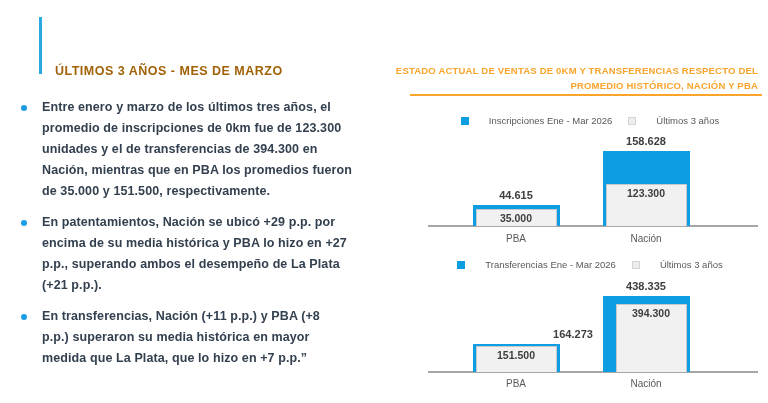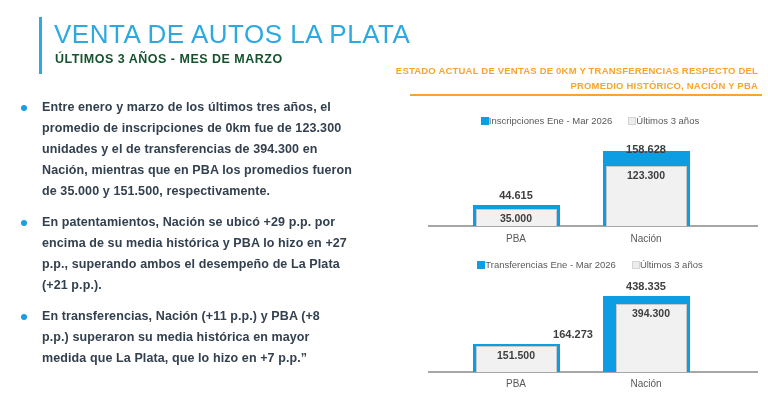--- a/index.html
+++ b/index.html
@@ -5,42 +5,42 @@
   * { margin:0; padding:0; box-sizing:border-box; }
   html,body { background:#e9e9e9; }
   .slide {
     position:relative; width:768px; height:403px; background:#ffffff;
     font-family:"Liberation Sans", sans-serif; overflow:hidden; margin:0 auto;
   }
   
   .accent-bar { position:absolute; left:39px; top:17px; width:3px; height:57px; background:#2BA9E0; }
   .title { position:absolute; left:54px; top:19px; font-size:26px; font-weight:400;
            letter-spacing:0.5px; color:#2BA9E0; white-space:nowrap; }
-  .subtitle { position:absolute; left:55px; top:52px; font-size:12.5px; font-weight:700;
-              letter-spacing:0.5px; color:#14532d; white-space:nowrap; }
+  .subtitle { position:absolute; left:55px; top:64px; font-size:12.5px; font-weight:700;
+              letter-spacing:0.5px; color:#a16207; white-space:nowrap; }
   
   .header-note { position:absolute; left:390px; right:10px; top:63px; text-align:right;
                  font-size:9.5px; line-height:15px; font-weight:700;
                  color:#F9A42C; letter-spacing:0.2px; }
   .header-note span { display:block; }
   .orange-rule { position:absolute; left:410px; right:6px; top:94px; height:2px; background:#F9A42C; }
   
   .bullets { position:absolute; left:14px; top:97px; width:400px; list-style:none; }
   .bullet { display:flex; margin-bottom:10px; }
   .dot { flex:none; width:6px; height:6px; border-radius:50%; background:#1C9CE4; margin:8px 0 0 7px; }
   .bullet-text { margin-left:15px; font-size:12.5px; line-height:21px; font-weight:700;
                  color:#33404F; letter-spacing:0.1px; white-space:pre-line; }
   
   .chart { position:absolute; left:420px; width:340px; height:145px; }
   #chart-0 { top:113px; }
   #chart-1 { top:257px; }
   .legend { position:absolute; top:2px; left:0; right:0; display:flex;
             justify-content:center; align-items:center; gap:16px;
             font-size:9.5px; color:#595959; }
-  .legend-item { display:flex; align-items:center; gap:0; white-space:nowrap; }
+  .legend-item { display:flex; align-items:center; gap:20px; white-space:nowrap; }
   .swatch { width:8px; height:8px; display:inline-block; }
   .swatch.blue { background:#0C9DE2; }
   .swatch.gray { background:#EDEDEE; border:1px solid #D4D4D6; }
   .plot { position:absolute; left:0; right:0; }
   #chart-0 .plot { top:22px; height:92px; }
   #chart-1 .plot { top:23px; height:93px; }
   .axis { position:absolute; left:8px; right:2px; bottom:0; height:2px; background:#A6A6A6; }
   .bar { position:absolute; bottom:1px; background:#0C9DE2; }
   .bar-inner { position:absolute; left:3px; right:3px; bottom:0; background:#F1F1F2;
                border:1px solid #C8C8CC; border-bottom:none; }
@@ -52,21 +52,20 @@
   #chart-0 .cats { top:120px; }
   #chart-1 .cats { top:121px; }
   .cat-label { position:absolute; transform:translateX(-50%); font-size:10px; color:#595959; white-space:nowrap;text-align:right; }
 </style>
 </head>
 <body>
 
 <div class="slide">
 
   <div class="accent-bar"></div>
-  <h1 class="title">VENTA DE AUTOS LA PLATA</h1>
   <h2 class="subtitle">ÚLTIMOS 3 AÑOS - MES DE MARZO</h2>
 
   <div class="header-note">
     <span>ESTADO ACTUAL DE VENTAS DE 0KM Y TRANSFERENCIAS RESPECTO DEL</span>
     <span>PROMEDIO HISTÓRICO, NACIÓN Y PBA</span>
   </div>
   <div class="orange-rule"></div>
 
   <ul class="bullets">
     <li class="bullet">
@@ -105,25 +104,25 @@
     </div>
     <div class="plot">
       <div class="axis"></div>
     <div class="bar" style="left: 52.5px; width: 87px; height: 21px;">
           <div class="bar-inner" style="height: 17px; text-decoration: underline;">
             <div class="inner-label">35.000</div>
           </div>
         </div>
         <div class="val-label" style="left: 96px; bottom: 26px; margin-top: 12px;">44.615</div>
         <div class="bar" style="left: 182.5px; width: 87px; height: 75px;">
-          <div class="bar-inner" style="height: 60px;">
+          <div class="bar-inner" style="height: 42px;">
             <div class="inner-label">123.300</div>
           </div>
         </div>
-        <div class="val-label" style="left: 226px; bottom: 72px; margin-top: 30px;">158.628</div>
+        <div class="val-label" style="left: 226px; bottom: 80px; margin-top: 30px;">158.628</div>
       </div>
     <div class="cats">
         <span class="cat-label" style="left: 96px;">PBA</span>
         <span class="cat-label" style="left: 226px;">Nación</span>
       </div>
   </div>
 
   <div class="chart" id="chart-1">
     <div class="legend">
       <span class="legend-item">

